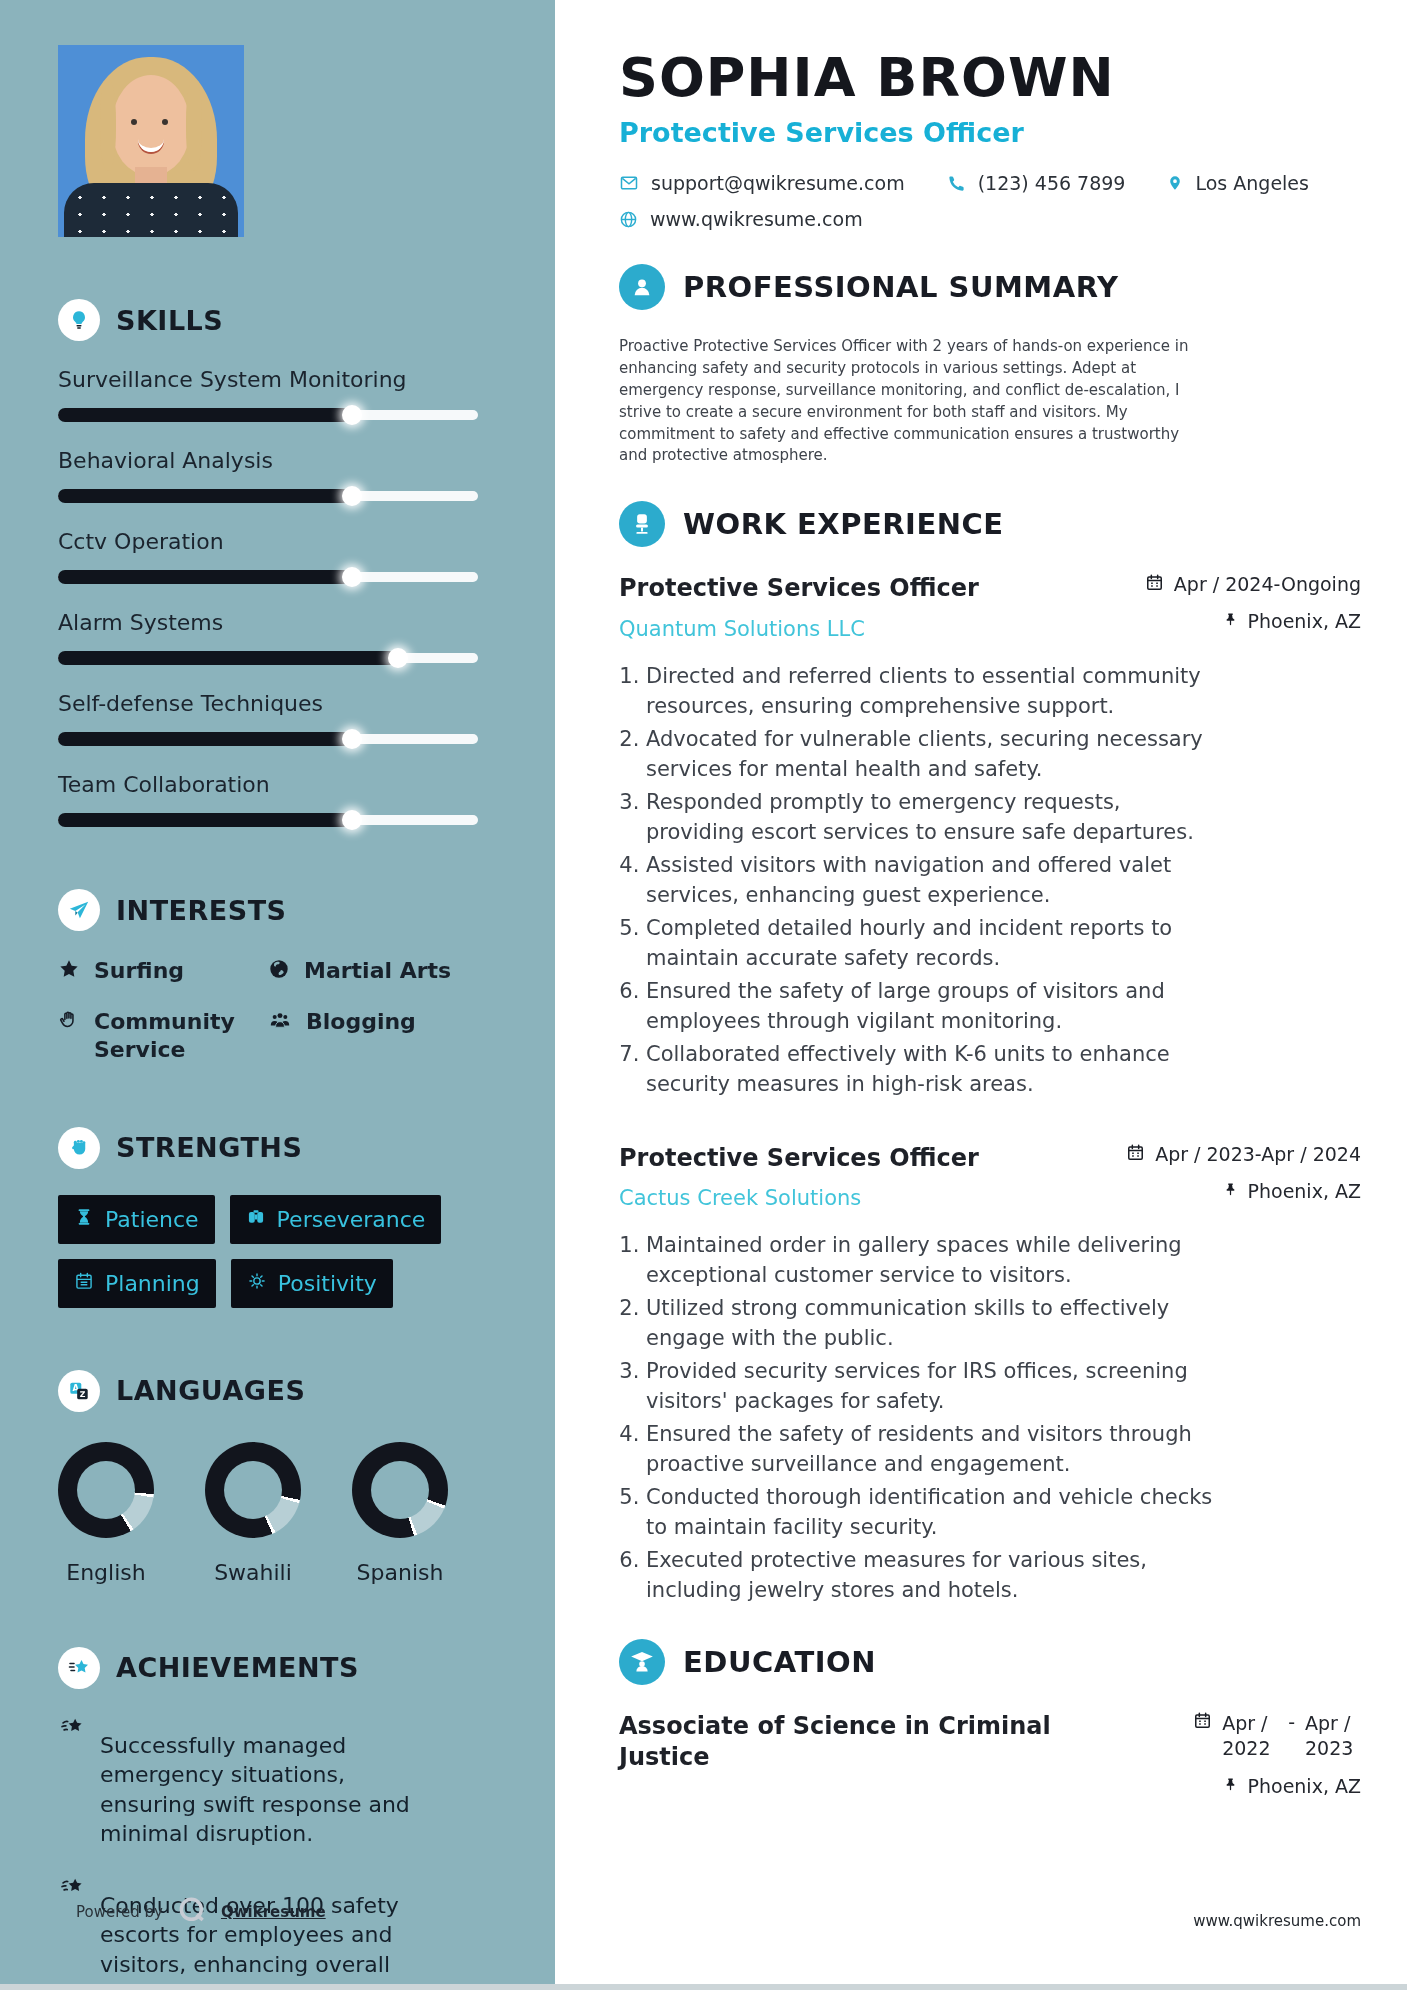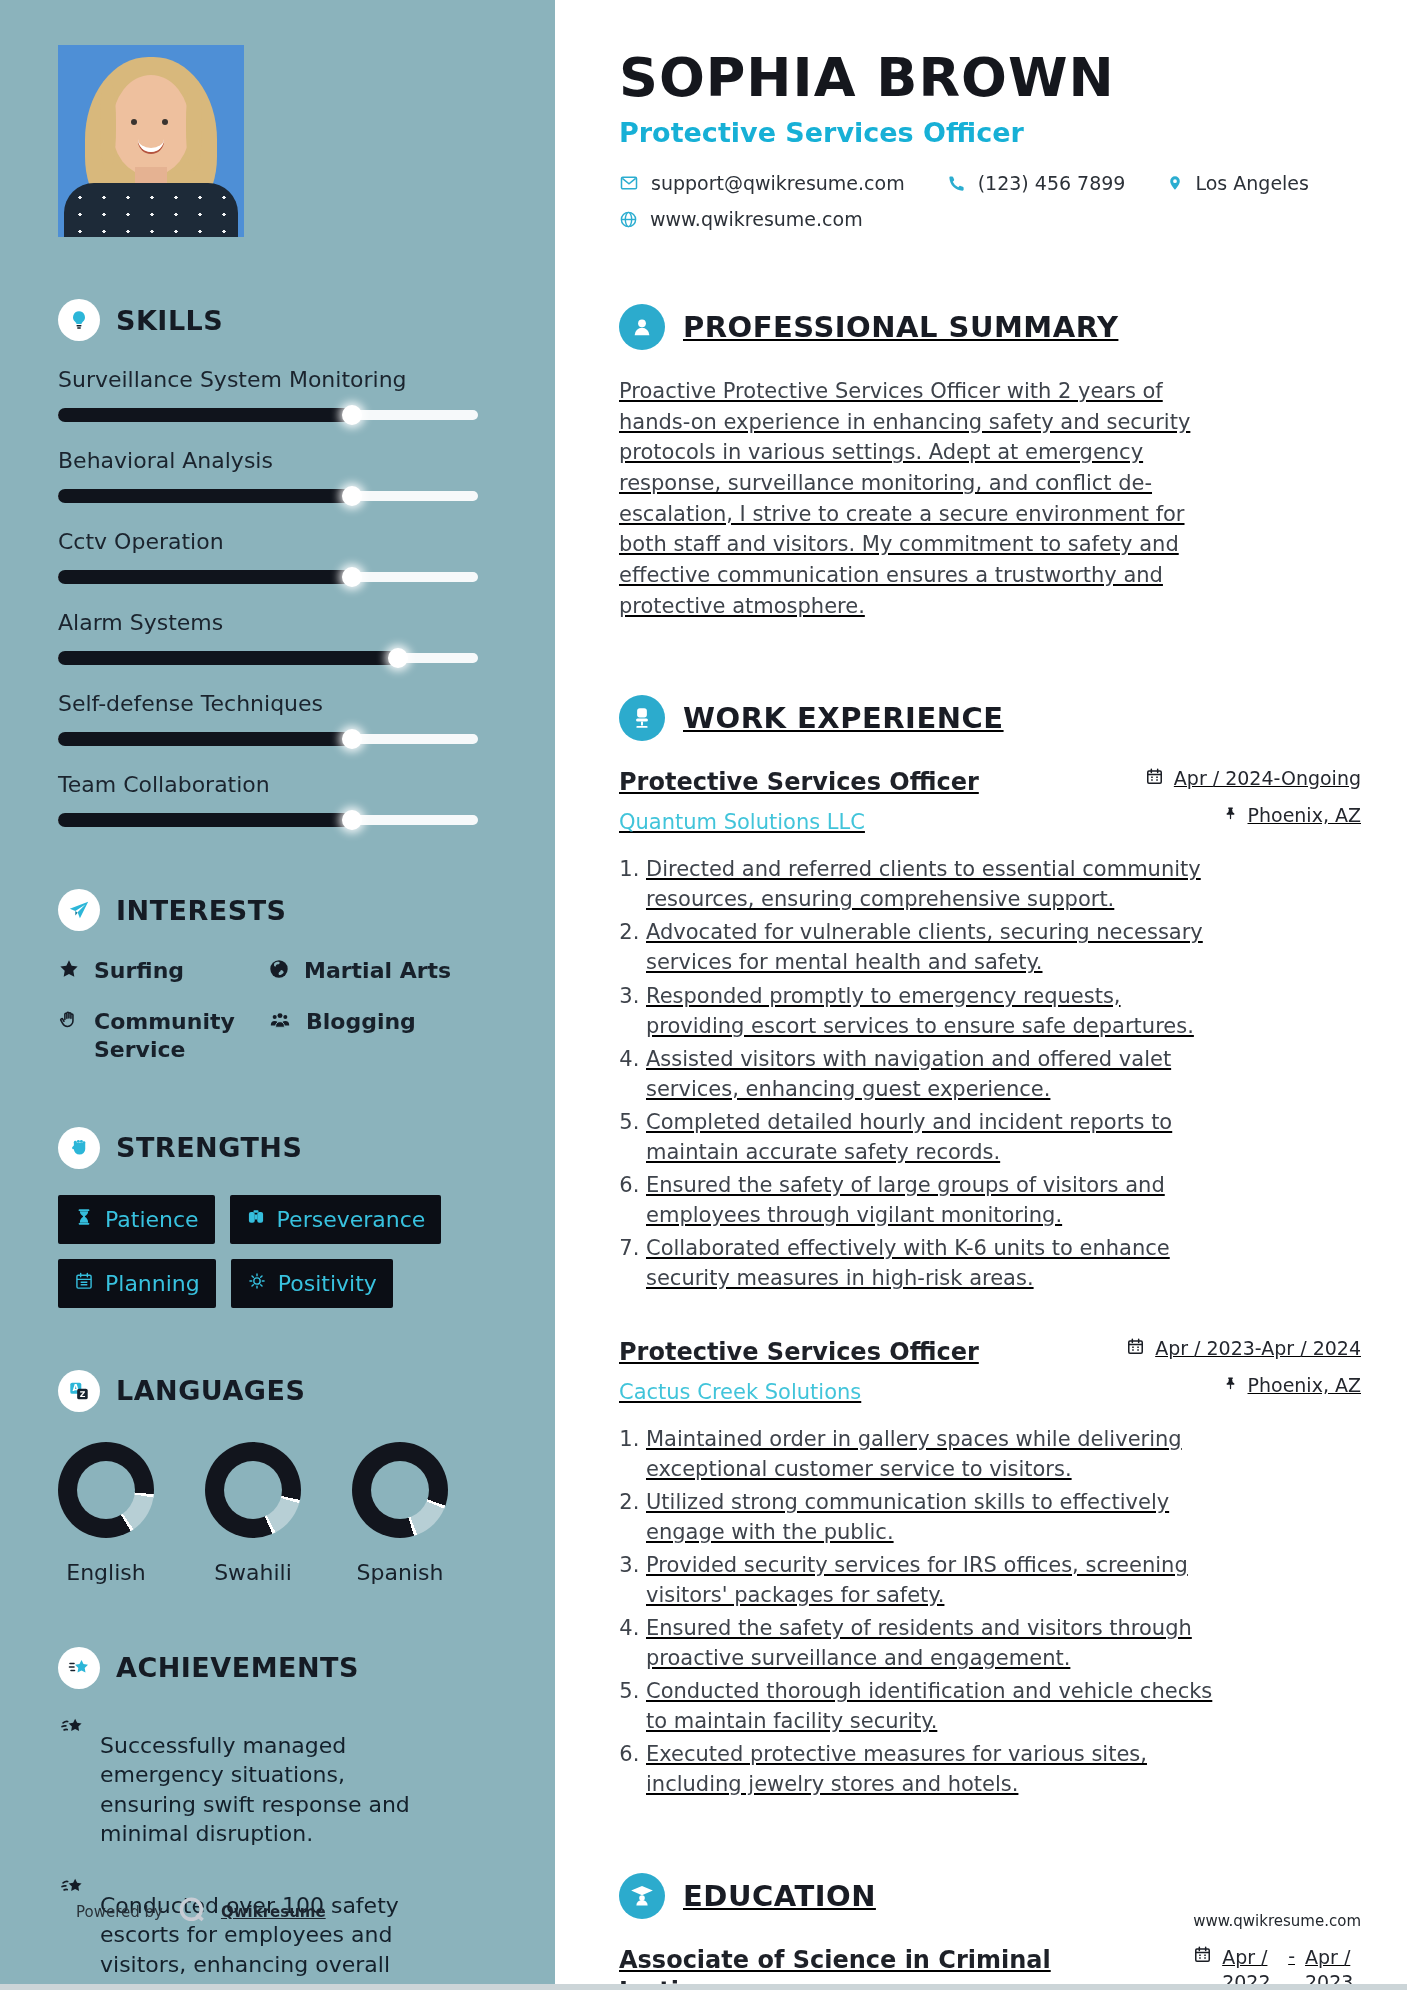--- a/index.html
+++ b/index.html
@@ -57,26 +57,26 @@
 
   
   .main { position:relative; flex:1; background:#fff; padding:46px 46px 0 64px; }
   .name { font-size:54px; font-weight:800; color:#15171d; letter-spacing:1px; }
   .job-title-top { margin-top:8px; font-size:27px; font-weight:600; color:#17b0d6; }
   .contact-row { margin-top:24px; display:flex; align-items:center; gap:12px; font-size:19px; color:#2c3138; font-weight:500; }
   .contact-row + .contact-row { margin-top:14px; }
   .contact-row .gap { width:18px; }
   .contact-row .ic { display:flex; align-items:center; }
 
-  .m-section { margin-top:74px;text-decoration:underline; }
+  .m-section { margin-top:34px; }
   .m-head { display:flex; align-items:center; gap:18px; margin-bottom:26px; }
   .m-icon-circle { width:46px; height:46px; border-radius:50%; background:#2cabcd; display:flex; align-items:center; justify-content:center; flex:none; }
   .m-head h2 { font-size:29px; font-weight:800; color:#191c24; letter-spacing:.5px; }
 
-  .summary-text { font-size:21px; color:#3e434b; line-height:1.46; max-width:590px; }
+  .summary-text { font-size:15px; color:#3e434b; line-height:1.46; max-width:590px; }
 
   .job { margin-top:6px; }
   .job + .job { margin-top:44px; }
   .job-head { display:flex; justify-content:space-between; align-items:flex-start; }
   .job-head h3 { font-size:24px; font-weight:600; color:#1e2128; max-width:440px; line-height:1.3; }
   .company { margin-top:12px; font-size:21px; color:#41c4da; font-weight:500; }
   .job-right { text-align:right; flex:none; }
   .date-row, .loc-row { display:flex; justify-content:flex-end; align-items:flex-start; gap:10px; font-size:19px; color:#24272e; }
   .loc-row { margin-top:14px; }
   .edu-date { display:inline-block; width:56px; line-height:1.3; text-align:left; }

